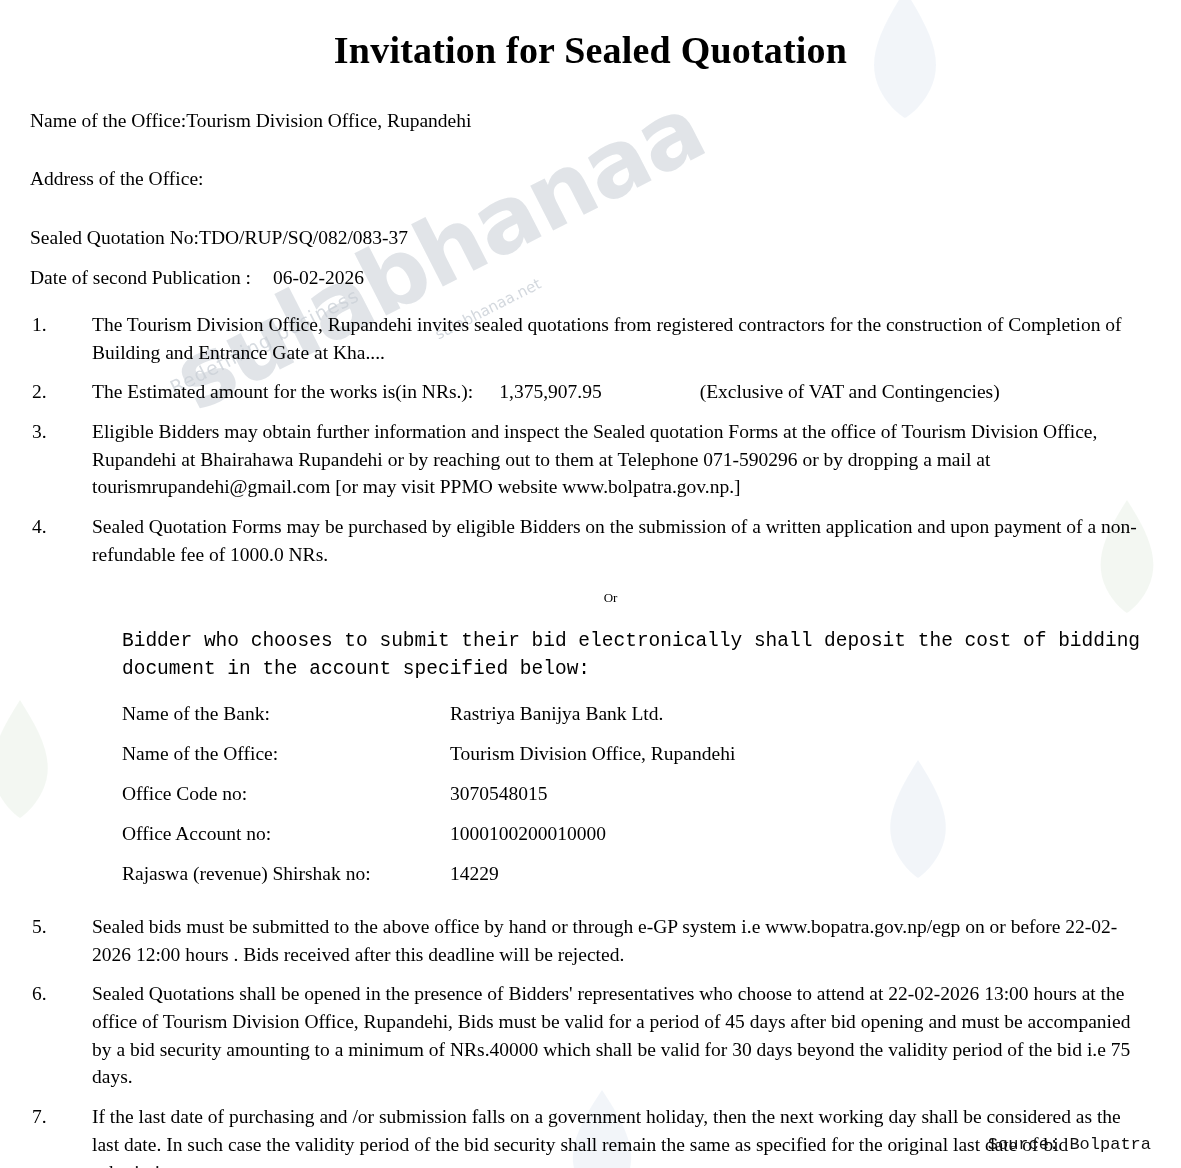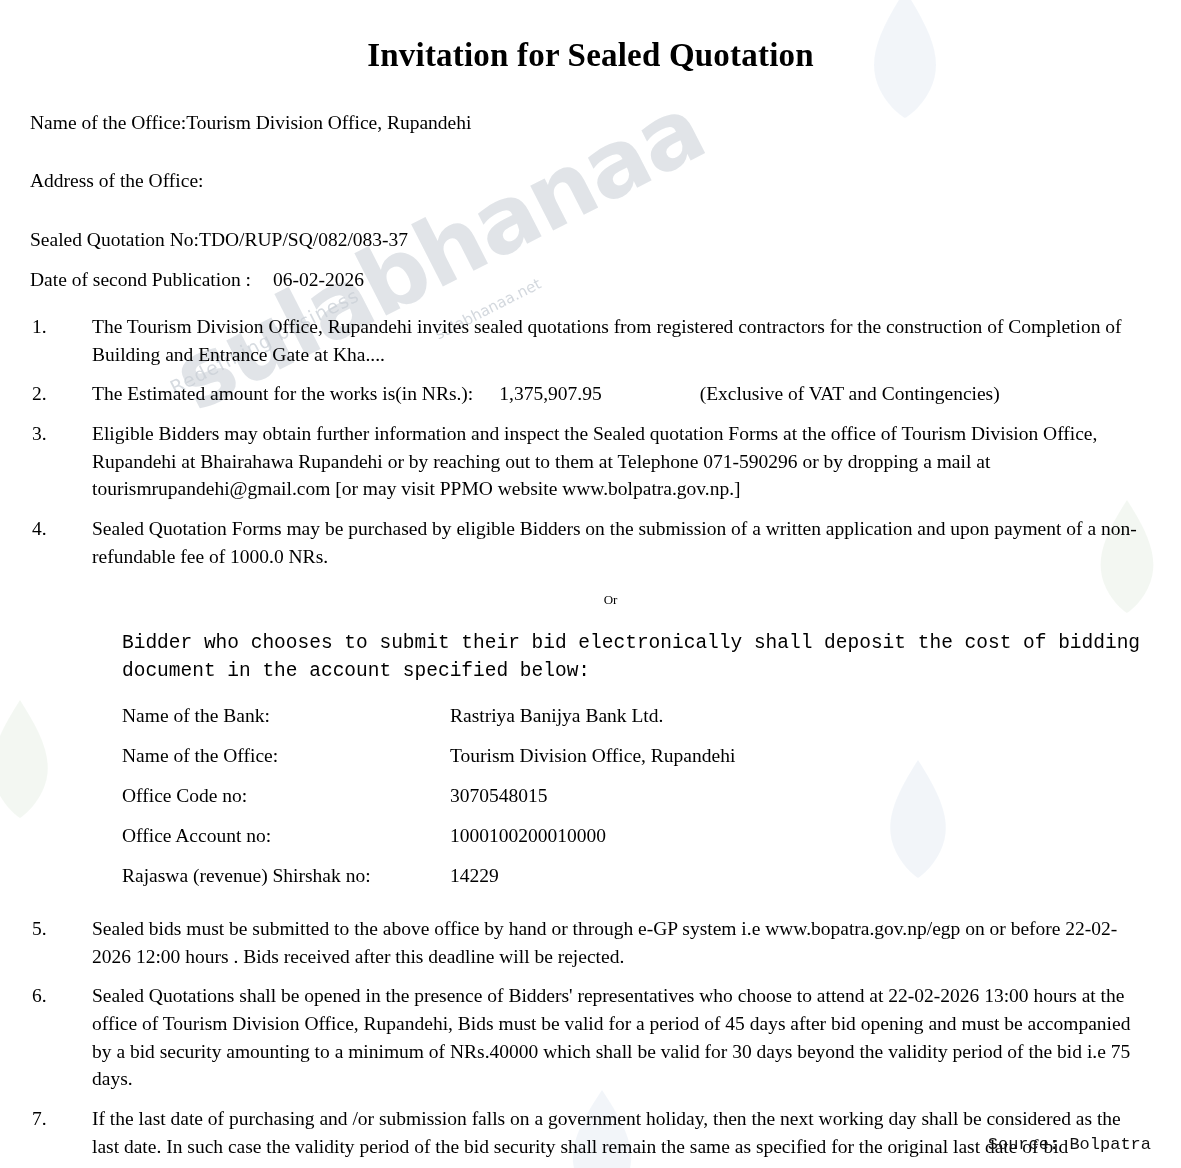--- a/index.html
+++ b/index.html
@@ -63,23 +63,23 @@
 
   
   .page {
     position: relative;
     z-index: 2;
     padding: 16px 30px 0 30px;
     box-sizing: border-box;
   }
   .doc-title {
     text-align: center;
-    font-size: 33px;
+    font-size: 38px;
     font-weight: bold;
-    margin: 21px 0 36px 0;
+    margin: 12px 0 36px 0;
     letter-spacing: 0.2px;
   }
   .field-line {
     font-size: 19.5px;
     margin-bottom: 16px;
     line-height: 1.35;
     margin-top: 32px;
   }
   .field-line.tight {
     margin-bottom: 6px;

